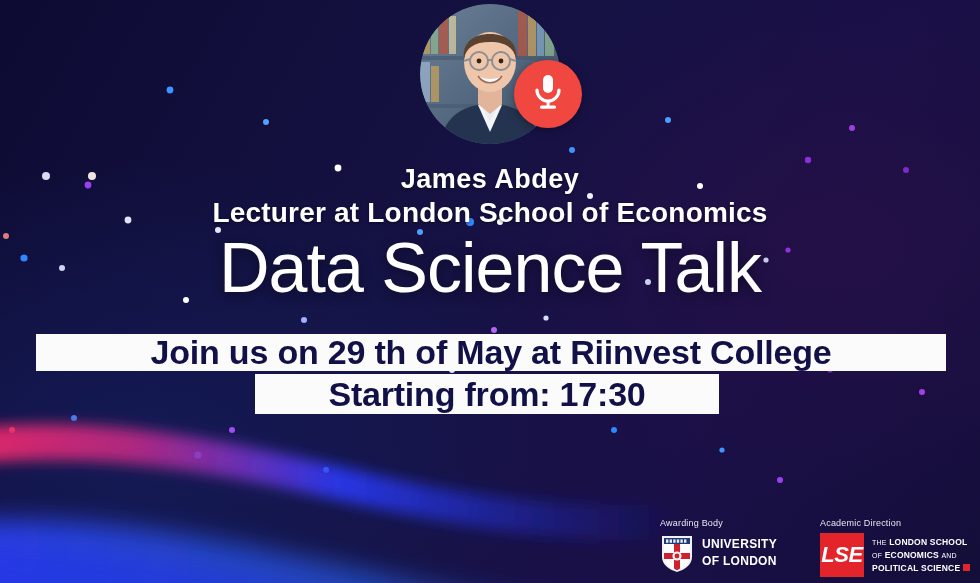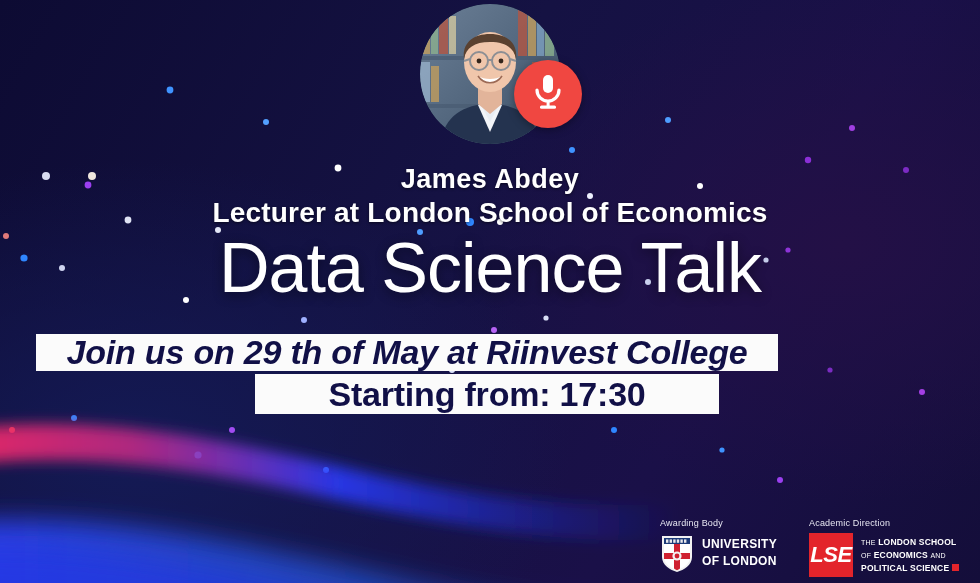--- a/index.html
+++ b/index.html
@@ -121,43 +121,42 @@
     color: #111047;
     font-weight: bold;
     white-space: nowrap;
     display: flex;
     align-items: center;
     justify-content: center;
   }
   .banner-1 {
     left: 36px;
     top: 334px;
-    width: 742px;
+    width: 910px;
     height: 37px;
     font-size: 34px;
     letter-spacing: -.2px;
-    font-style: italic;
   }
   .banner-2 {
     left: 255px;
     top: 374px;
     width: 464px;
     height: 40px;
     font-size: 34px;
     letter-spacing: -.2px;
   }
 
   
   .footer {
     position: absolute;
     left: 660px;
     bottom: 6px;
     width: 312px;
     display: flex;
-    gap: 32px;
+    gap: 43px;
   }
   .footer-col { display: flex; flex-direction: column; }
   .footer-caption {
     color: #e7e7f2;
     font-size: 9px;
     letter-spacing: .2px;
     margin-bottom: 5px;
     white-space: nowrap;
   }
   .logo-row { display: flex; align-items: center; gap: 8px; }

